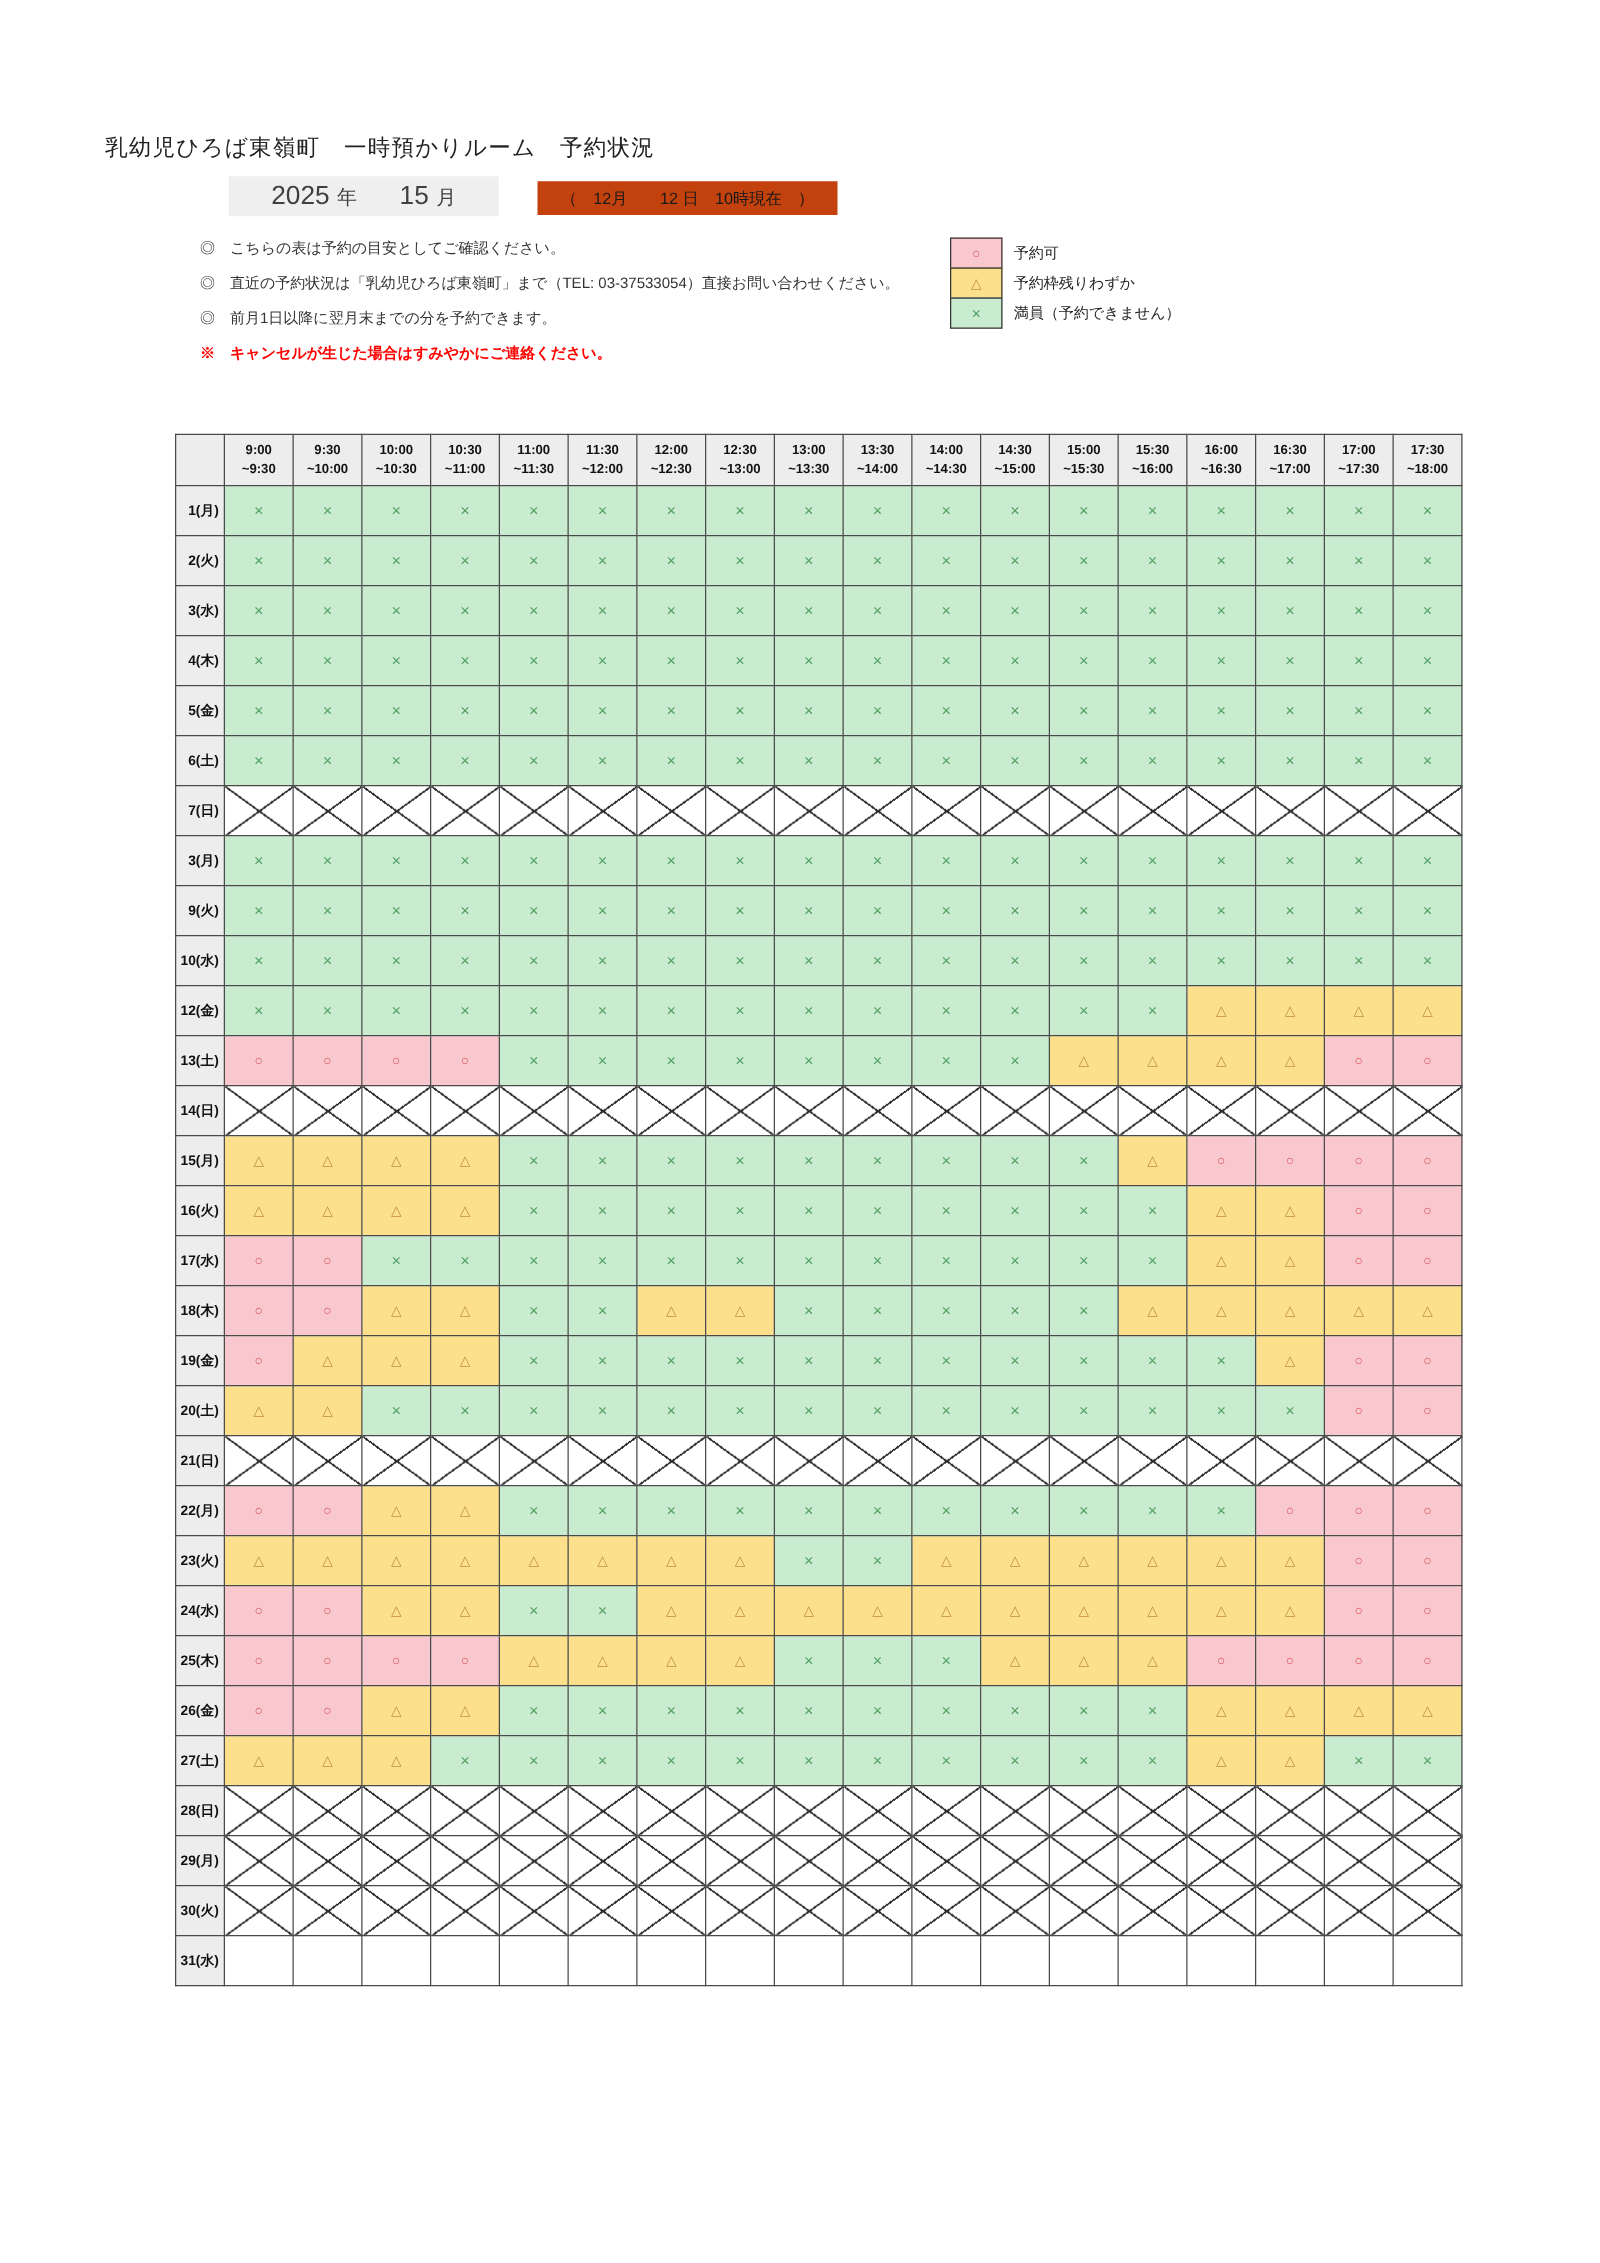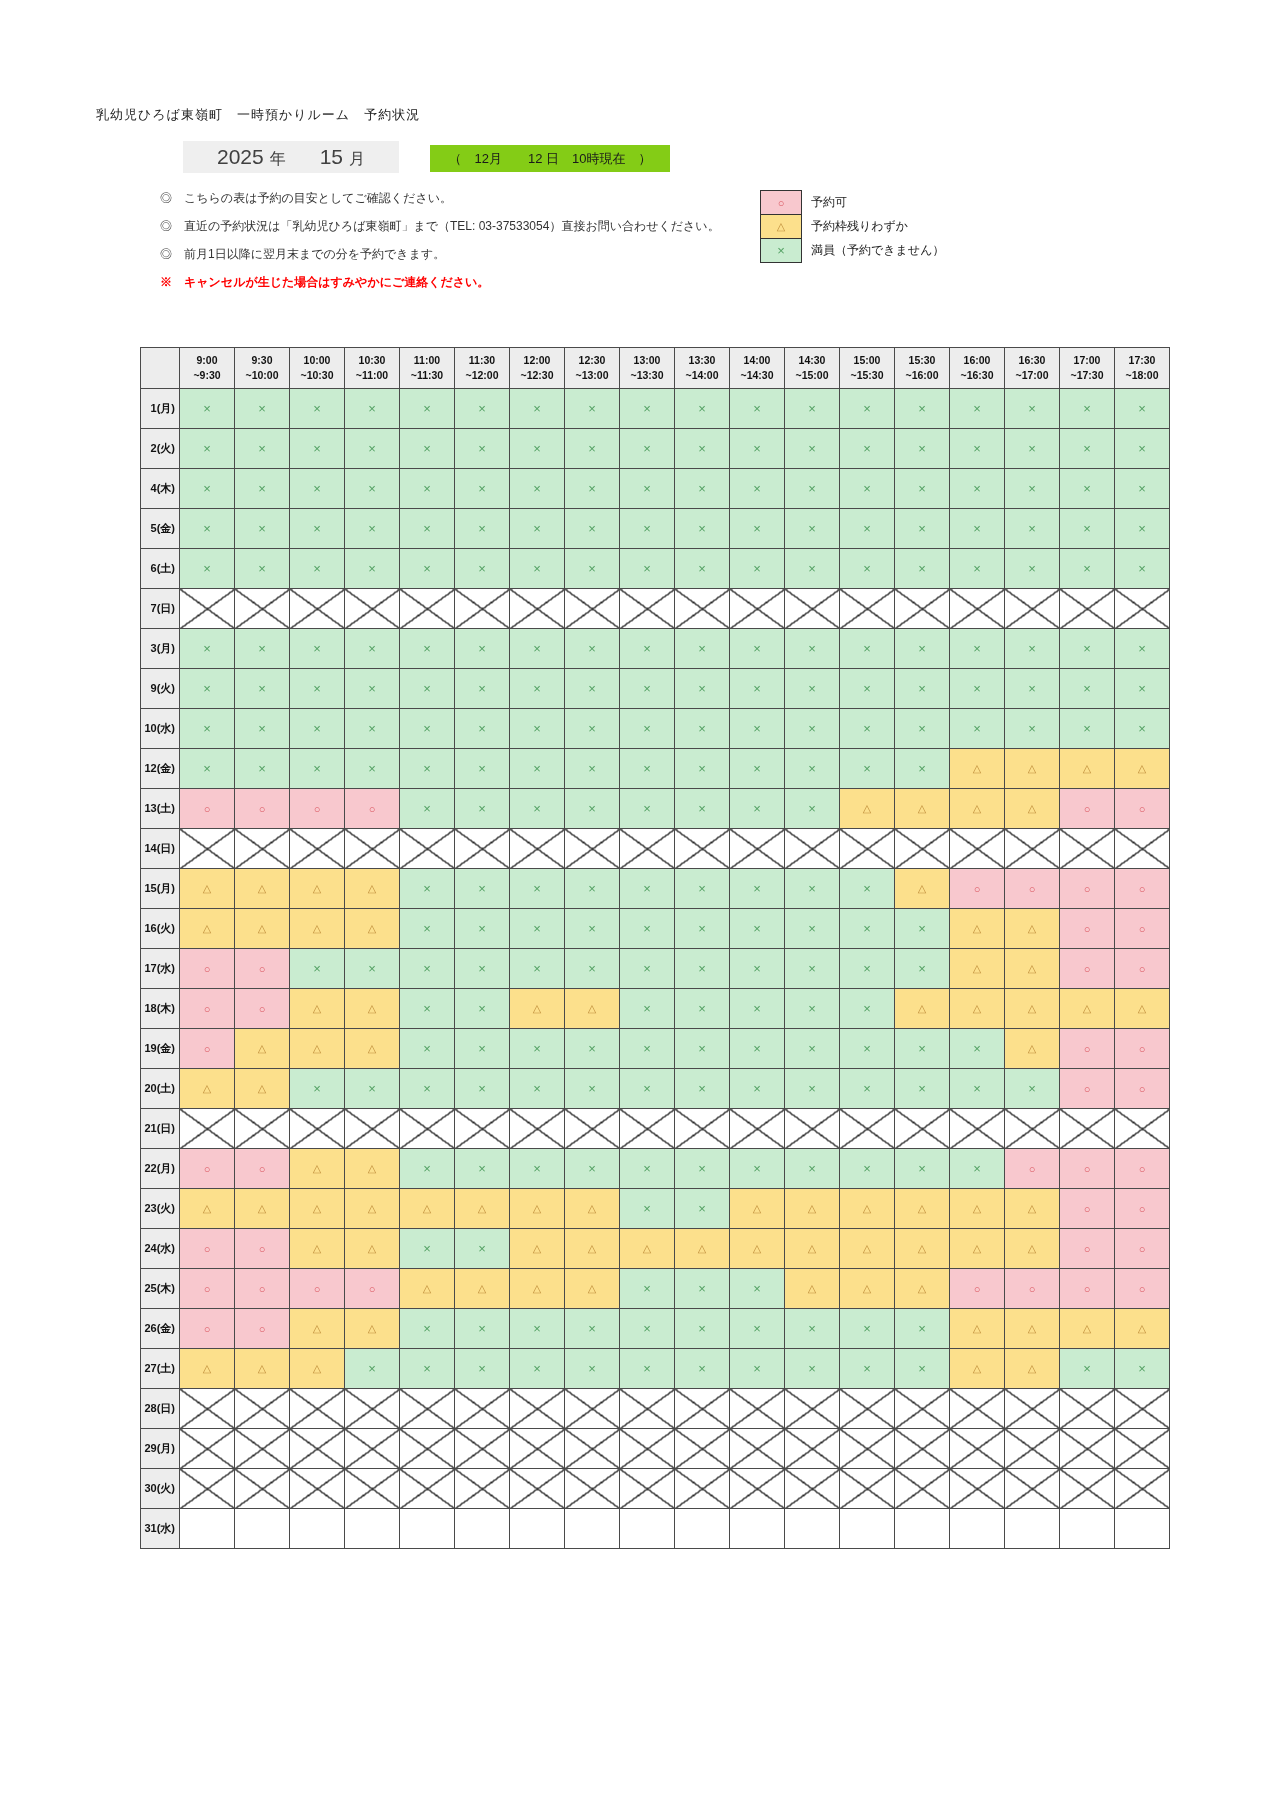--- a/index.html
+++ b/index.html
@@ -1,28 +1,28 @@
 <!DOCTYPE html>
 <html><head>
 <meta charset="utf-8">
 <style>
   html,body { margin:0; padding:0; }
   body {
     width:1280px; height:1810px; background:#ffffff; position:relative;
     font-family:"Liberation Sans", sans-serif; color:#222;
   }
-  .doc-title { position:absolute; left:96px; top:106px; font-size:13px; letter-spacing:1px; }
+  .doc-title { position:absolute; left:84px; top:106px; font-size:18px; letter-spacing:1px; }
   .period-box {
     position:absolute; left:183px; top:141px; width:216px; height:32px; background:#efefef;
     display:flex; align-items:center; justify-content:center; font-size:21px; color:#404040;
   }
   .period-box .unit { font-size:16px; margin-left:6px; }
   .period-box .month-group { margin-left:34px; }
   .asof-box {
-    position:absolute; left:430px; top:145px; width:240px; height:27px; background:#84cc16;
+    position:absolute; left:430px; top:145px; width:240px; height:27px; background:#c2410c;
     display:flex; align-items:center; justify-content:center; font-size:13px; color:#1a1a1a;
   }
   .notes { position:absolute; left:160px; top:190px; font-size:12px; color:#333; }
   .note { margin-bottom:11px; }
   .warning { margin-top:3px; color:#ff0000; font-weight:bold; font-size:12px; }
   .legend { position:absolute; left:760px; top:191px; }
   .legend-row { display:flex; align-items:center; margin-top:-1px; }
   .legend-swatch {
     width:42px; height:25px; border:1px solid #333; box-sizing:border-box;
     display:flex; align-items:center; justify-content:center; font-size:11px;
@@ -224,20 +224,41 @@
           <td class="c-X">×</td>
           <td class="c-X">×</td>
           <td class="c-X">×</td>
           <td class="c-X">×</td>
           <td class="c-X">×</td>
           <td class="c-X">×</td>
           <td class="c-X">×</td>
           <td class="c-X">×</td>
         </tr>
         <tr>
+          <th>3(水)</th>
+          <td class="c-X">×</td>
+          <td class="c-X">×</td>
+          <td class="c-X">×</td>
+          <td class="c-X">×</td>
+          <td class="c-X">×</td>
+          <td class="c-X">×</td>
+          <td class="c-X">×</td>
+          <td class="c-X">×</td>
+          <td class="c-X">×</td>
+          <td class="c-X">×</td>
+          <td class="c-X">×</td>
+          <td class="c-X">×</td>
+          <td class="c-X">×</td>
+          <td class="c-X">×</td>
+          <td class="c-X">×</td>
+          <td class="c-X">×</td>
+          <td class="c-X">×</td>
+          <td class="c-X">×</td>
+        </tr>
+        <tr>
           <th>4(木)</th>
           <td class="c-X">×</td>
           <td class="c-X">×</td>
           <td class="c-X">×</td>
           <td class="c-X">×</td>
           <td class="c-X">×</td>
           <td class="c-X">×</td>
           <td class="c-X">×</td>
           <td class="c-X">×</td>
           <td class="c-X">×</td>

